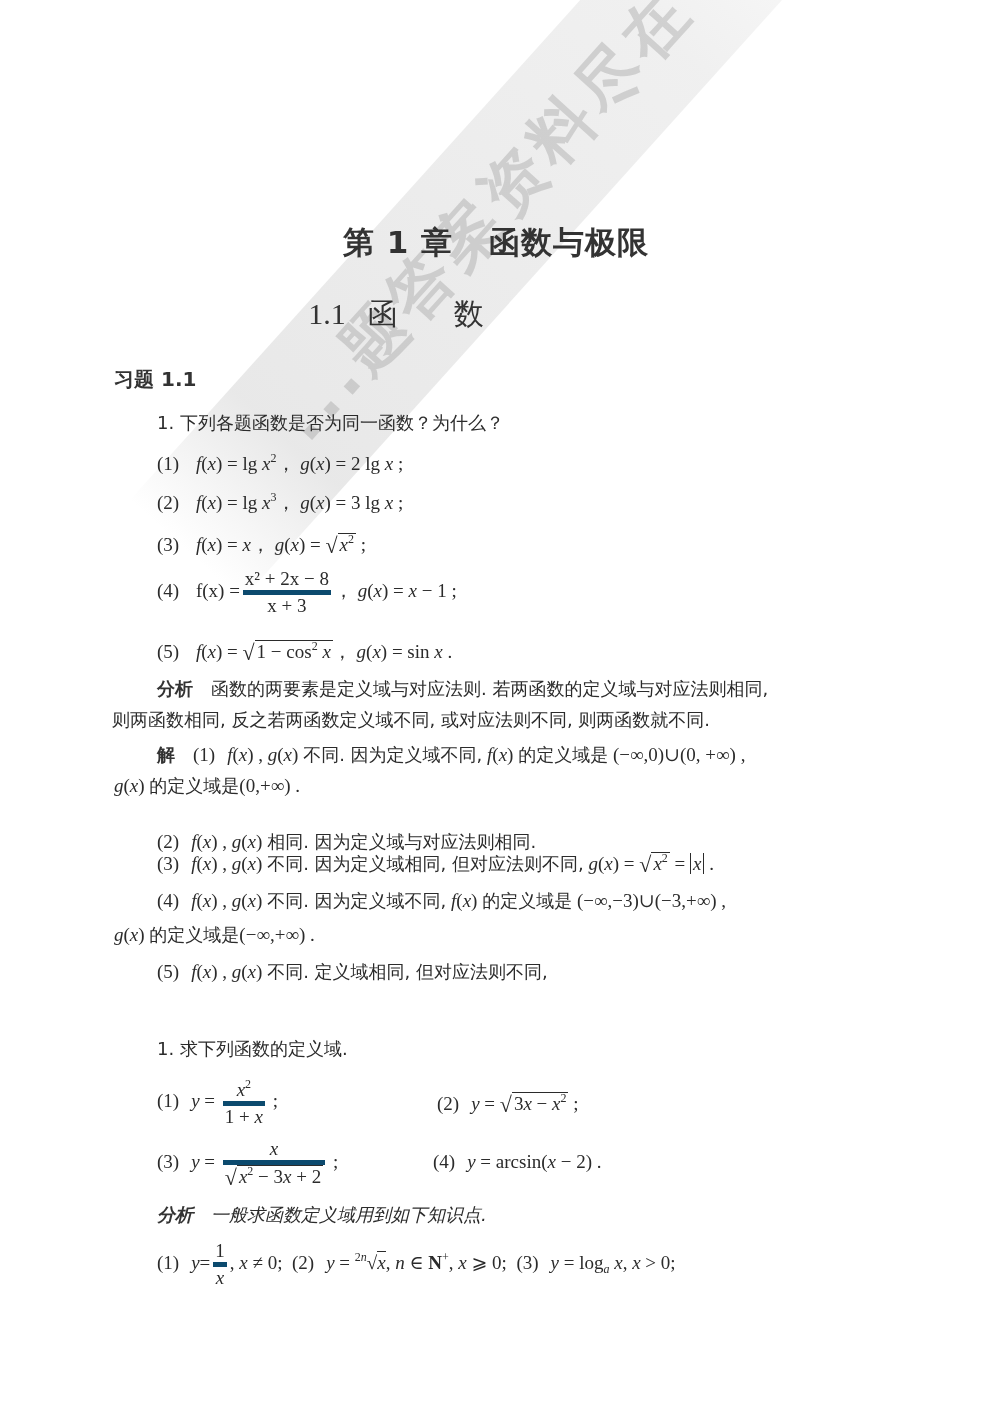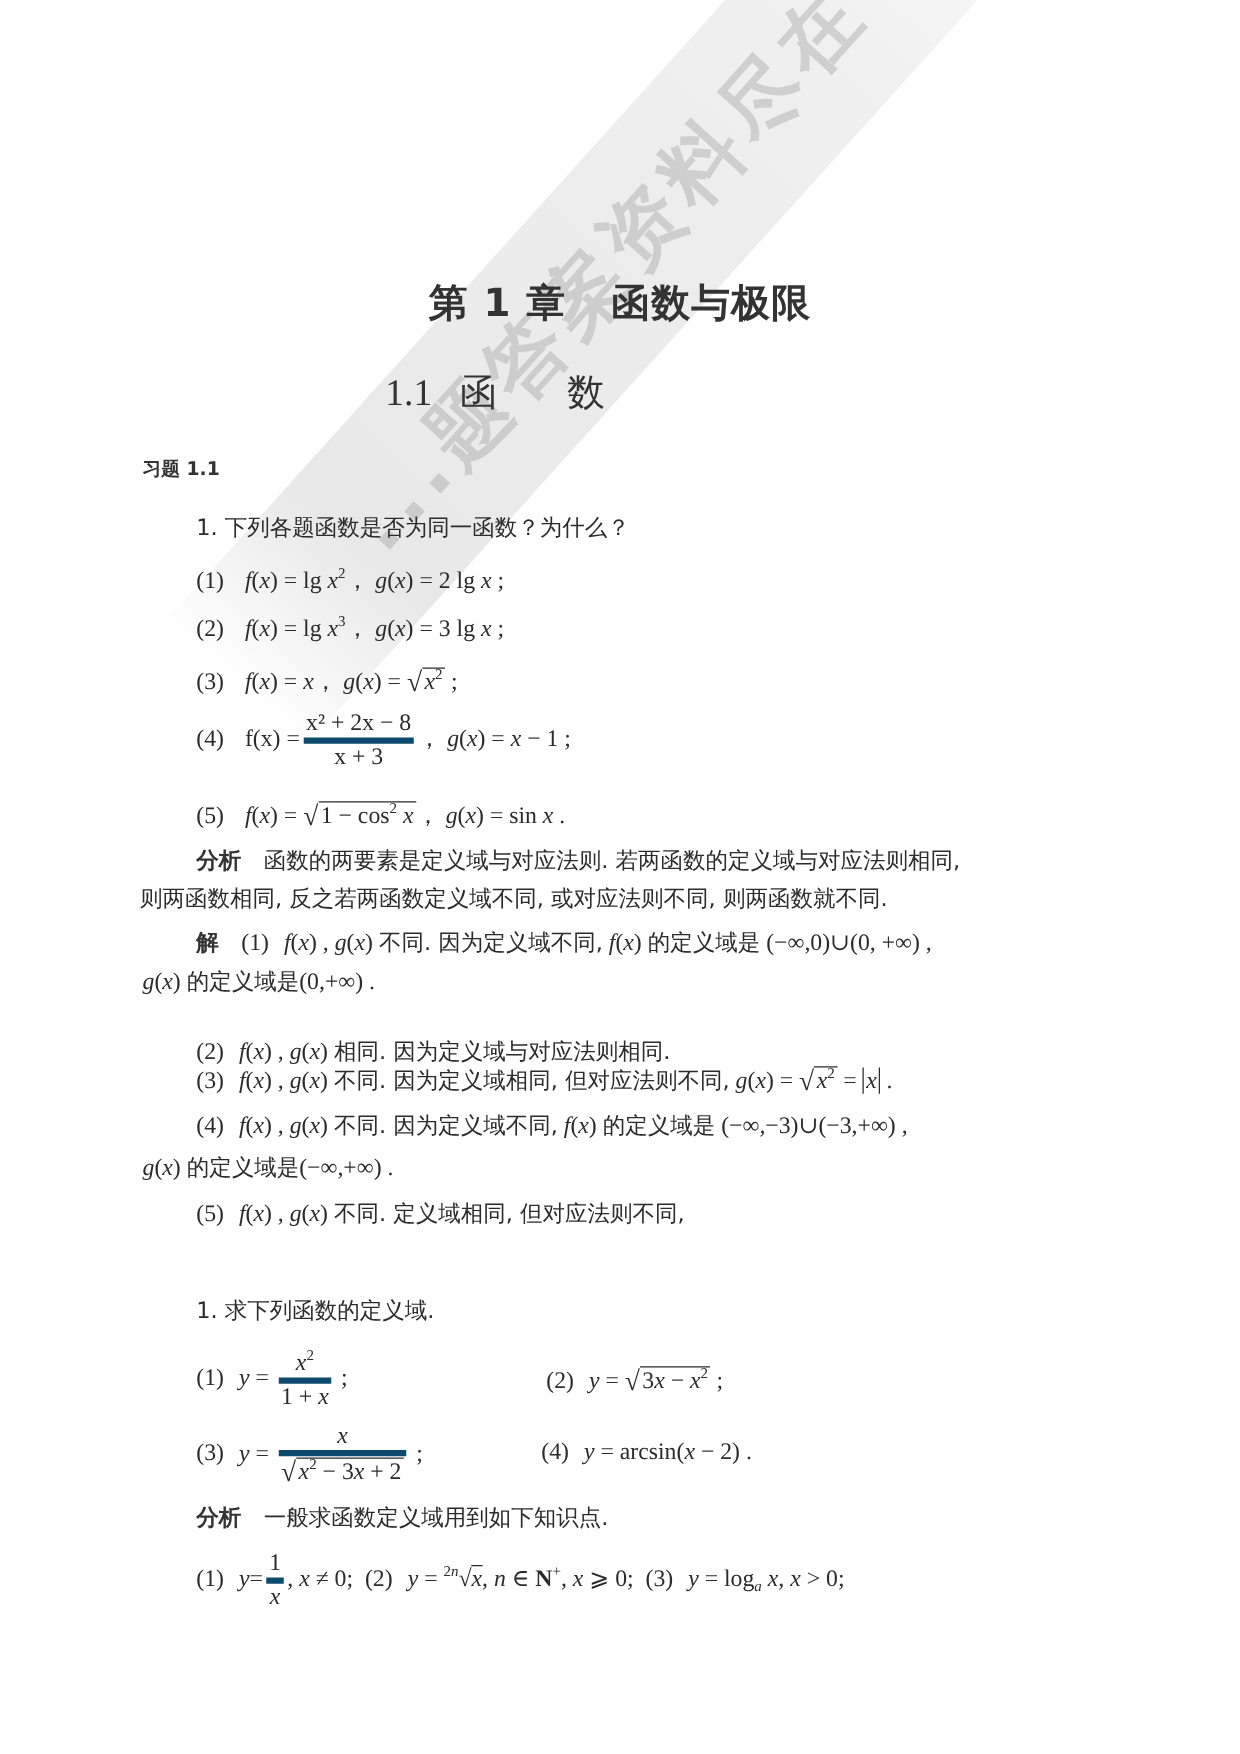--- a/index.html
+++ b/index.html
@@ -24,21 +24,21 @@
   }
   .chapter-title .gap { display: inline-block; width: 36px; }
   .section-title {
     position: absolute; left: 0; width: 792px; top: 294px; text-align: center;
     font-size: 30px; color: #333;
   }
   .section-title .gap1 { display: inline-block; width: 22px; }
   .section-title .gap2 { display: inline-block; width: 56px; }
   .exercise-heading {
     position: absolute; left: 114px; top: 366px; font-family: "DejaVu Sans", sans-serif;
-    font-weight: bold; font-size: 15px; color: #333;
+    font-weight: bold; font-size: 20px; color: #333;
   }
   .line { position: absolute; font-size: 19px; white-space: nowrap; line-height: 1; }
   .cjk { font-family: "DejaVu Sans", sans-serif; font-size: 18px; }
   .bold-label { font-family: "DejaVu Sans", sans-serif; font-weight: bold; font-size: 18px; color: #333; margin-right: 18px; }
   i { font-style: italic; }
   sup { font-size: 12px; vertical-align: 8px; }
   sub { font-size: 12px; vertical-align: -4px; }
   .num { margin-right: 12px; }
   .frac { display: inline-block; vertical-align: middle; text-align: center; margin: 0 3px; }
   .frac > span { display: block; padding: 0 2px; line-height: 1.15; }
@@ -130,21 +130,21 @@
     <span class="num">(2)</span><i>y</i> = <span class="sqrt"><span class="rad">√</span><span class="body">3<i>x</i> − <i>x</i><sup>2</sup></span></span> ;
   </div>
 
   <div class="line" style="left:157px; top:1138px;">
     <span class="num">(3)</span><i>y</i> = <span class="frac"><span><i>x</i></span><span class="den"><span class="sqrt"><span class="rad">√</span><span class="body"><i>x</i><sup>2</sup> − 3<i>x</i> + 2</span></span></span></span> ;
   </div>
   <div class="line" style="left:433px; top:1152px;">
     <span class="num">(4)</span><i>y</i> = arcsin(<i>x</i> − 2) .
   </div>
 
-  <div class="line cjk" style="left:157px; top:1206px;">
+  <div class="line cjk" style="left:157px; top:1206px;font-style:italic;">
     <span class="bold-label">分析</span><span>一般求函数定义域用到如下知识点.</span>
   </div>
 
   <div class="line" style="left:157px; top:1240px;">
     <span class="num">(1)</span><i>y</i>=<span class="frac"><span>1</span><span class="den"><i>x</i></span></span>, <i>x</i> ≠ 0;&nbsp;
     <span class="num">(2)</span><i>y</i> = <sup>2<i>n</i></sup>√<span style="border-top:1px solid #2b2b2b"><i>x</i></span>, <i>n</i> ∈ <b>N</b><sup>+</sup>, <i>x</i> ⩾ 0;&nbsp;
     <span class="num">(3)</span><i>y</i> = log<sub><i>a</i></sub> <i>x</i>, <i>x</i> &gt; 0;
   </div>
 
 </div>

